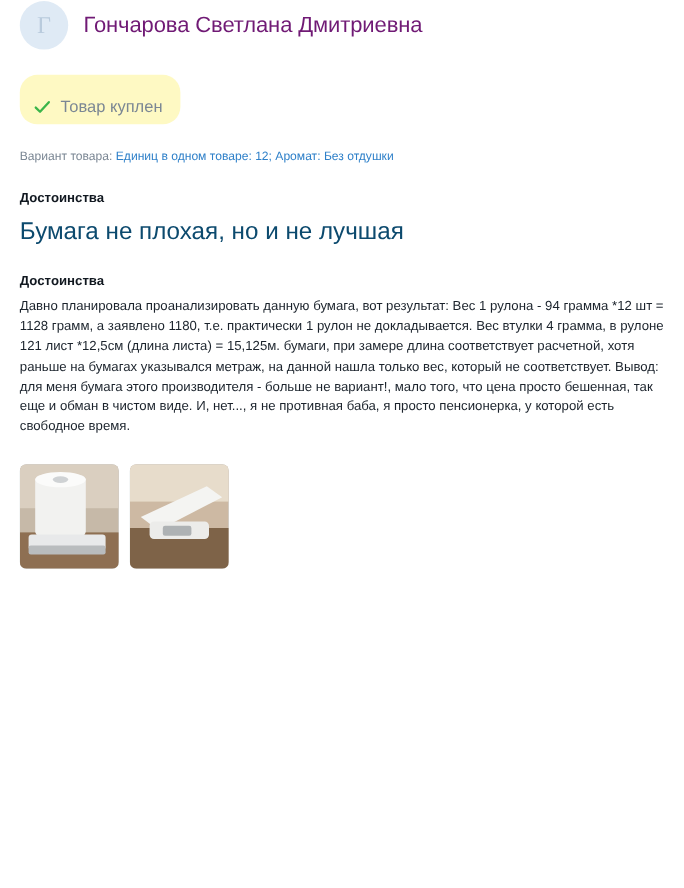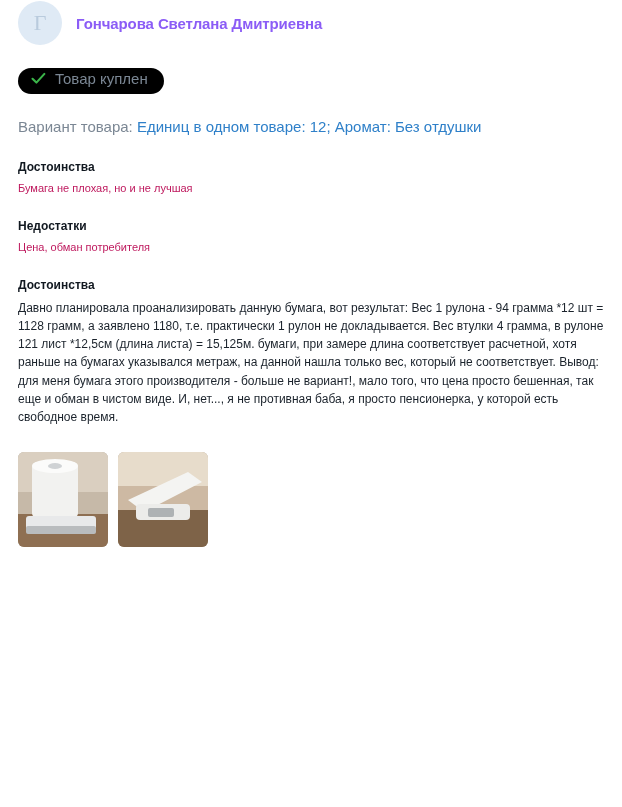--- a/index.html
+++ b/index.html
@@ -35,73 +35,73 @@
     color: #b9cbdd;
     font-size: 22px;
     display: flex;
     align-items: center;
     justify-content: center;
     flex: 0 0 auto;
     margin-top: -6px;
     font-family: "Liberation Serif", serif;
   }
   .author-name {
-    font-size: 15px;
-    font-weight: bold;
-    color: #8b5cf6;
+    font-size: 20px;
+    font-weight: normal;
+    color: #701a75;
     letter-spacing: -0.1px;
     margin-top: -6px;
   }
   
   .badge-row {
     margin-top: 16px;
   }
   .badge {
     display: inline-flex;
     align-items: center;
     gap: 8px;
-    background: #000000;
+    background: #fef9c3;
     border-radius: 16px;
-    padding: 2px 16px 7px 12px;
+    padding: 21px 16px 7px 12px;
     font-size: 15px;
     color: #7b8794;
   }
   .check-icon {
     display: inline-block;
     width: 17px;
     height: 17px;
     position: relative;
     flex: 0 0 auto;
   }
   .check-icon svg { display: block; }
   
   .variant {
     margin-top: 22px;
-    font-size: 15px;
+    font-size: 11px;
     line-height: 1.45;
     color: #7b8794;
   }
   .variant a {
     color: #2f80c9;
     text-decoration: none;
   }
   
   .section {
     margin-top: 22px;
   }
   .section-title {
     font-size: 12px;
     font-weight: bold;
     color: #111820;
     margin-bottom: 7px;
   }
   .section-body {
-    font-size: 11px;
+    font-size: 22px;
     line-height: 1.45;
-    color: #be185d;
+    color: #0c4a6e;
   }
   .comment-body {
     font-size: 12px;
     line-height: 1.52;
     color: #1b232c;
   }
   
   .photos {
     margin-top: 26px;
     display: flex;
@@ -141,24 +141,20 @@
   <div class="variant">
     <span>Вариант товара:</span>
     <a href="#">Единиц в одном товаре: 12; Аромат: Без отдушки</a>
   </div>
 
   <div class="section">
     <div class="section-title">Достоинства</div>
     <div class="section-body">Бумага не плохая, но и не лучшая</div>
   </div>
 
-  <div class="section">
-    <div class="section-title">Недостатки</div>
-    <div class="section-body">Цена, обман потребителя</div>
-  </div>
 
   <div class="section">
     <div class="section-title">Достоинства</div>
     <div class="comment-body">Давно планировала проанализировать данную бумага, вот результат: Вес 1 рулона - 94 грамма *12 шт = 1128 грамм, а заявлено 1180, т.е. практически 1 рулон не докладывается. Вес втулки 4 грамма,  в рулоне 121 лист *12,5см (длина листа) = 15,125м. бумаги, при замере длина соответствует расчетной, хотя раньше на бумагах указывался метраж, на данной нашла только вес, который не соответствует. Вывод: для меня бумага этого производителя - больше не вариант!, мало того, что цена просто бешенная, так еще и обман в чистом виде. И, нет..., я не противная баба, я просто пенсионерка, у которой есть свободное время.</div>
   </div>
 
   <div class="photos">
     <div class="photo">
       <svg width="90" height="95" viewBox="0 0 90 95" aria-hidden="true">
         <rect x="0" y="0" width="90" height="95" fill="#c6b9a8"></rect>

